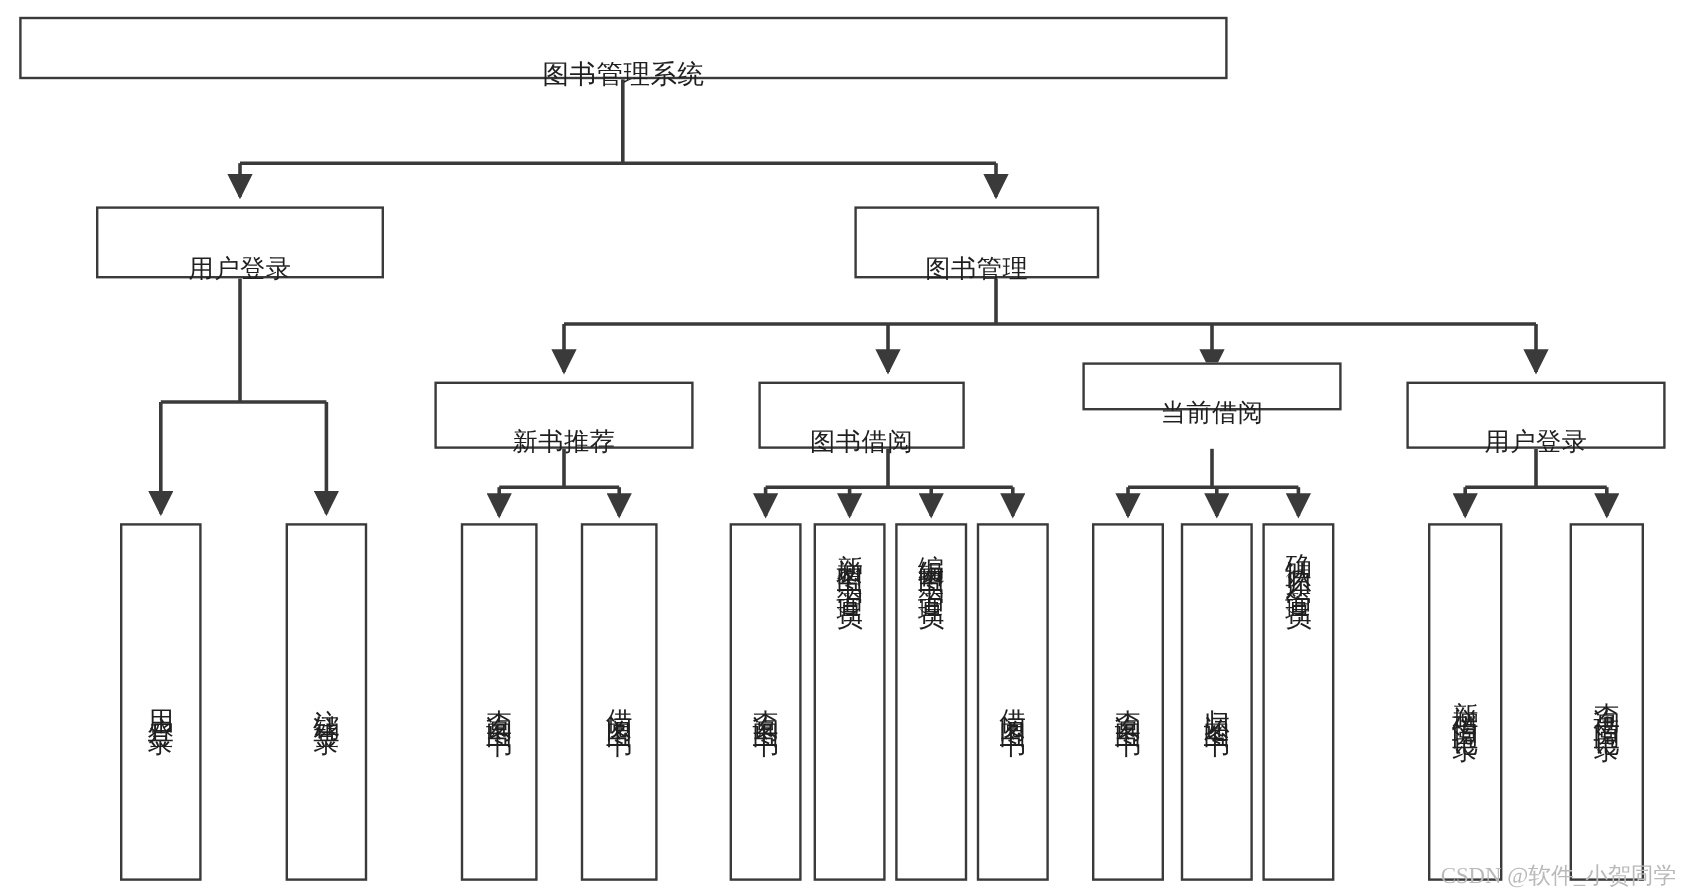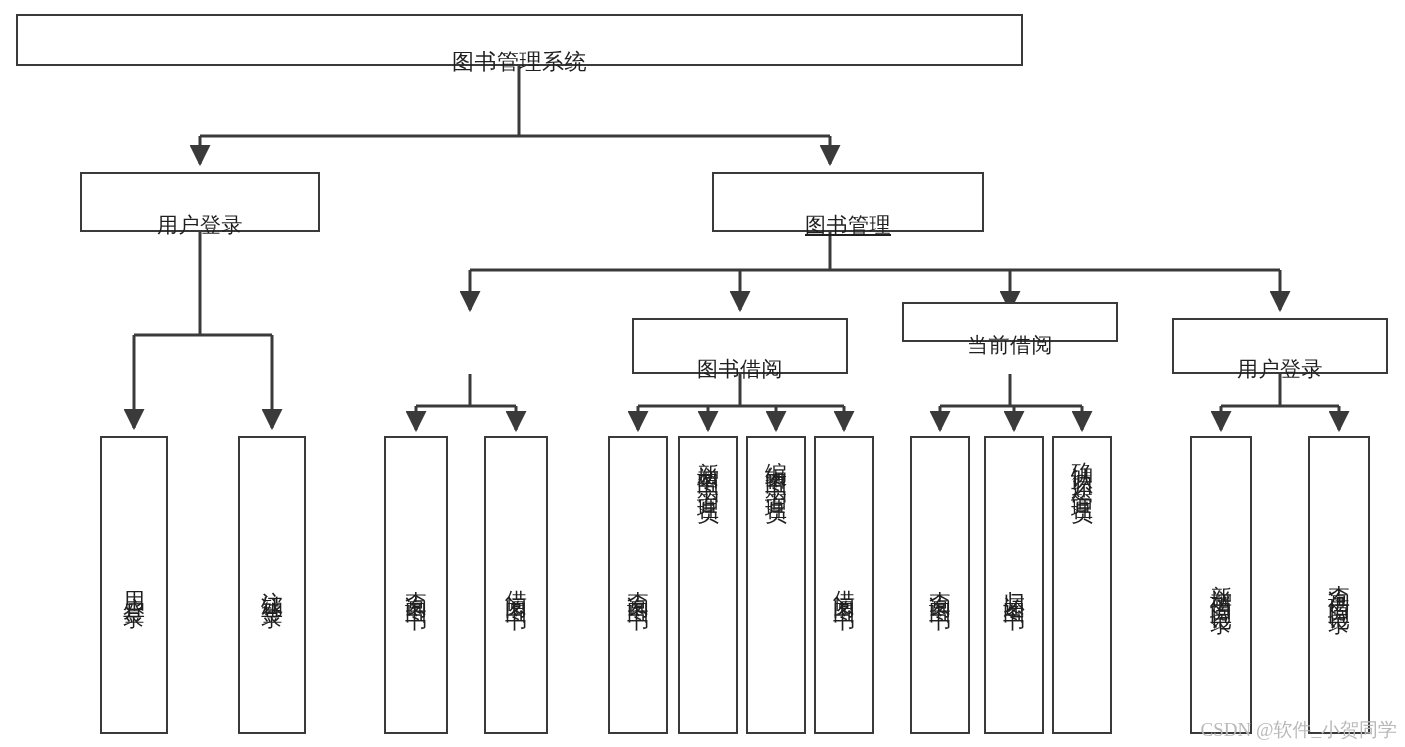--- a/index.html
+++ b/index.html
@@ -135,25 +135,28 @@
     </g>
   </svg>
 
   <div class="node root horiz" style="left:16px; top:14px; width:1007px; height:52px;">
     <span class="node-label">图书管理系统</span>
   </div>
 
   <div class="node horiz" style="left:80px; top:172px; width:240px; height:60px;">
     <span class="node-label">用户登录</span>
   </div>
-  <div class="node horiz" style="left:712px; top:172px; width:272px; height:60px;text-decoration:underline;">
+  <div class="node horiz" style="left:712px; top:172px; width:204px; height:60px;">
     <span class="node-label">图书管理</span>
   </div>
 
-  <div class="node horiz" style="left:632px; top:318px; width:216px; height:56px;">
+  <div class="node horiz" style="left:362px; top:318px; width:216px; height:56px;">
+    <span class="node-label">新书推荐</span>
+  </div>
+  <div class="node horiz" style="left:632px; top:318px; width:172px; height:56px;">
     <span class="node-label">图书借阅</span>
   </div>
   <div class="node horiz" style="left:902px; top:302px; width:216px; height:40px;">
     <span class="node-label">当前借阅</span>
   </div>
   <div class="node horiz" style="left:1172px; top:318px; width:216px; height:56px;">
     <span class="node-label">用户登录</span>
   </div>
 
   <div class="node leaf centered" style="left:100px; top:436px; width:68px; height:298px;">

